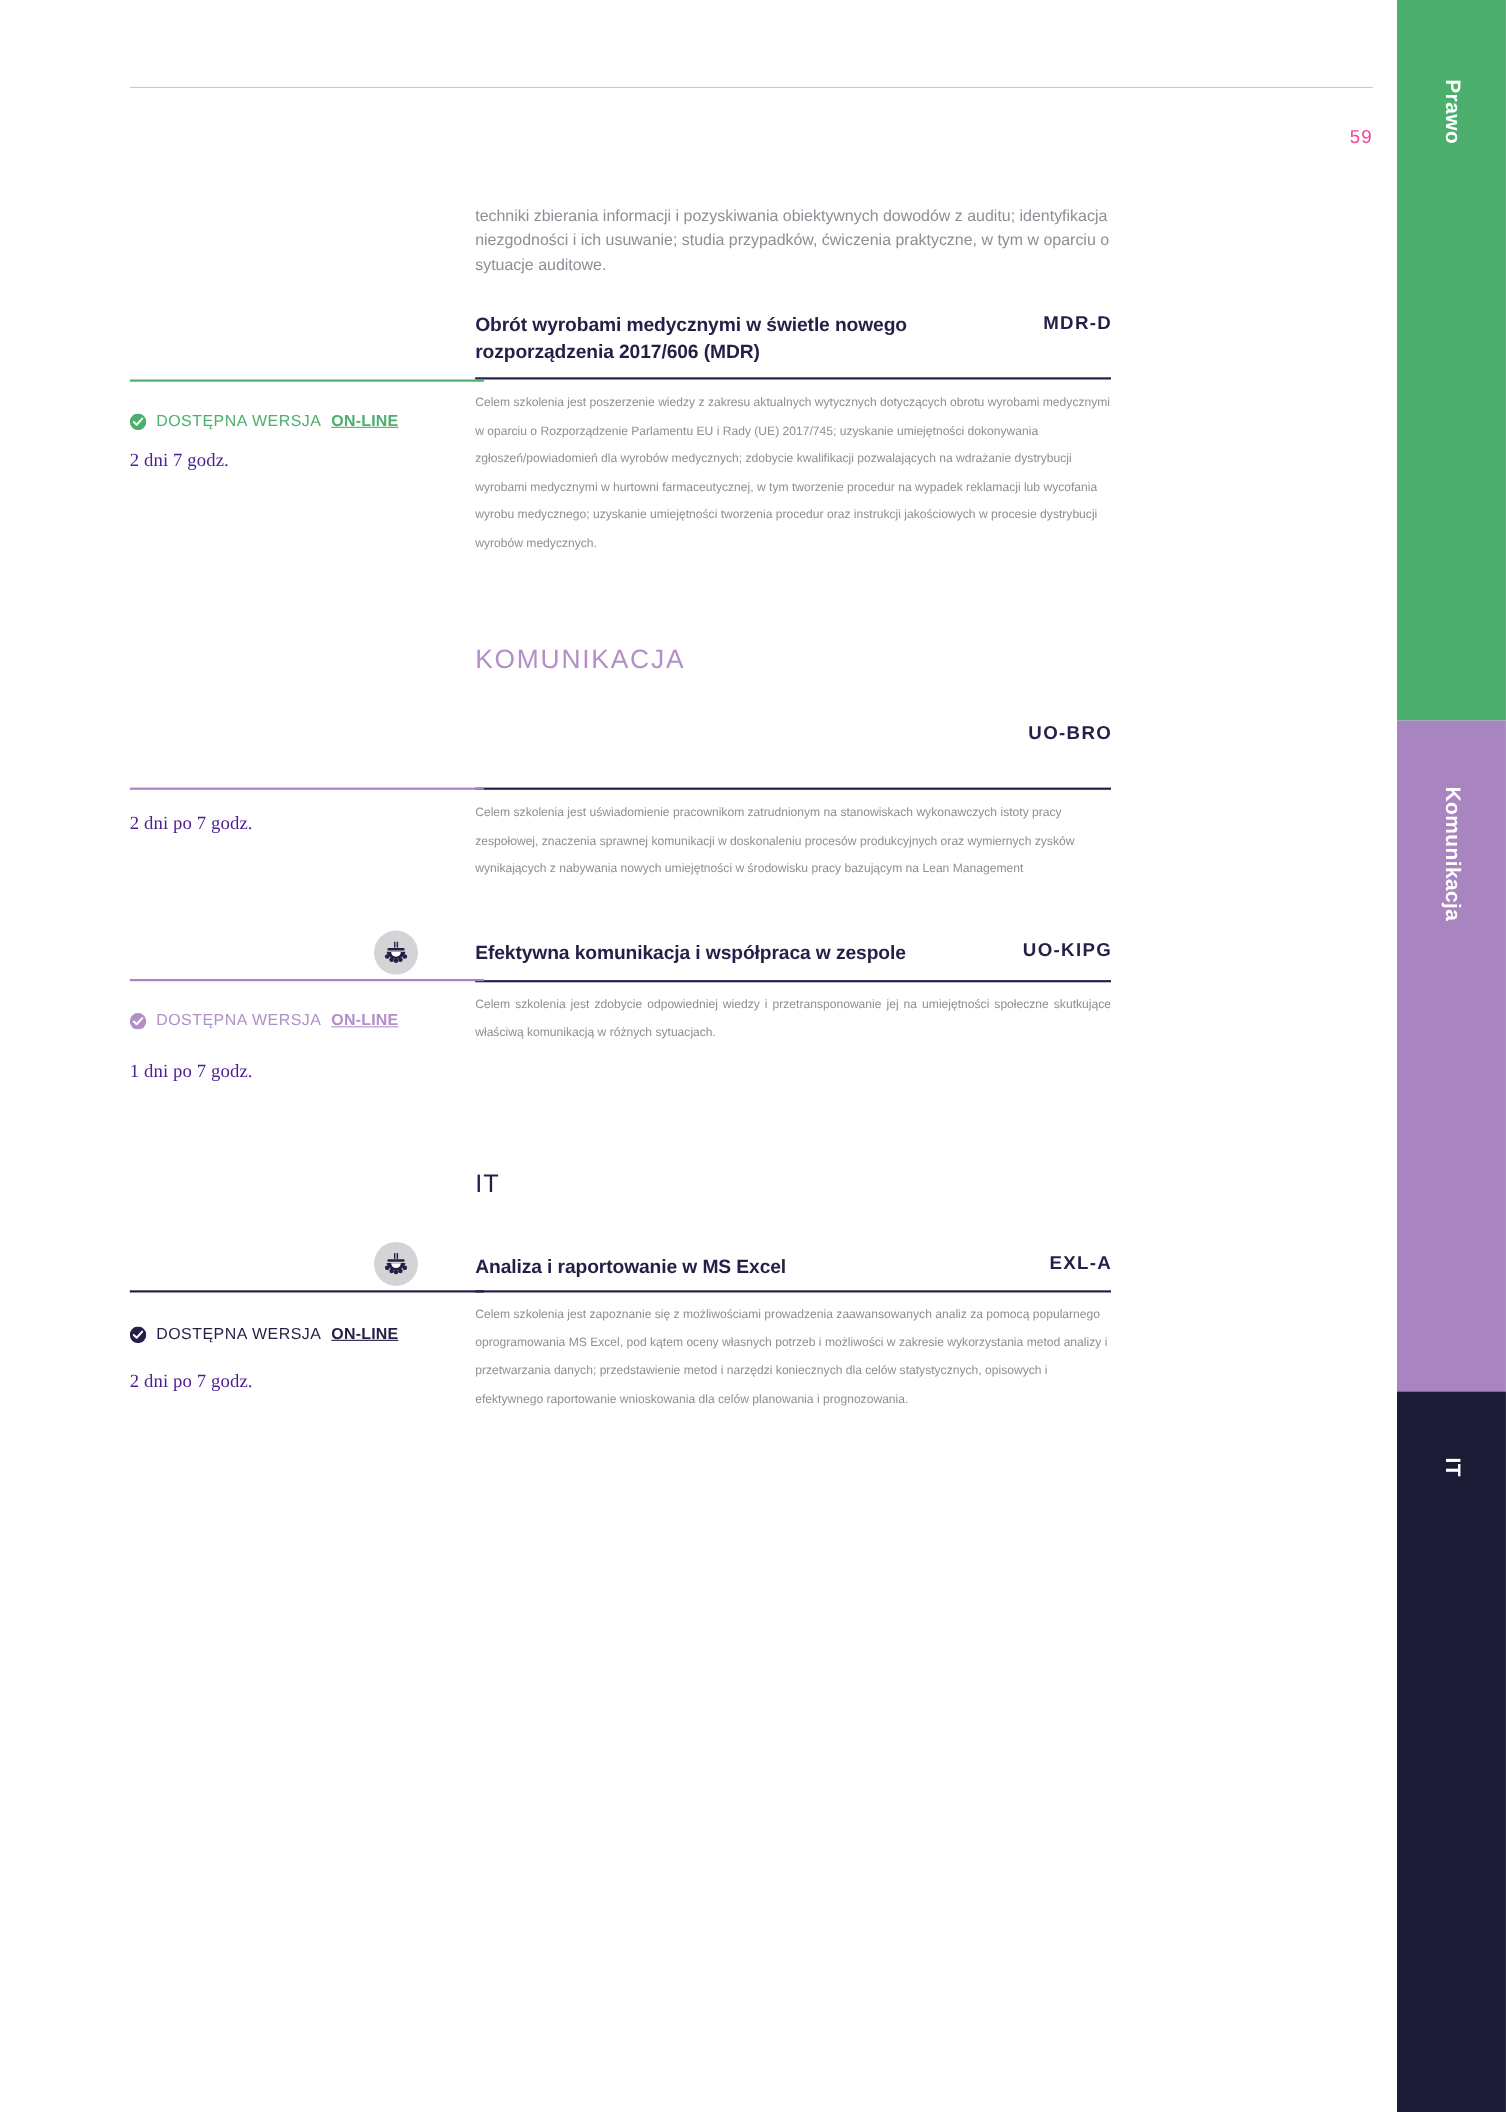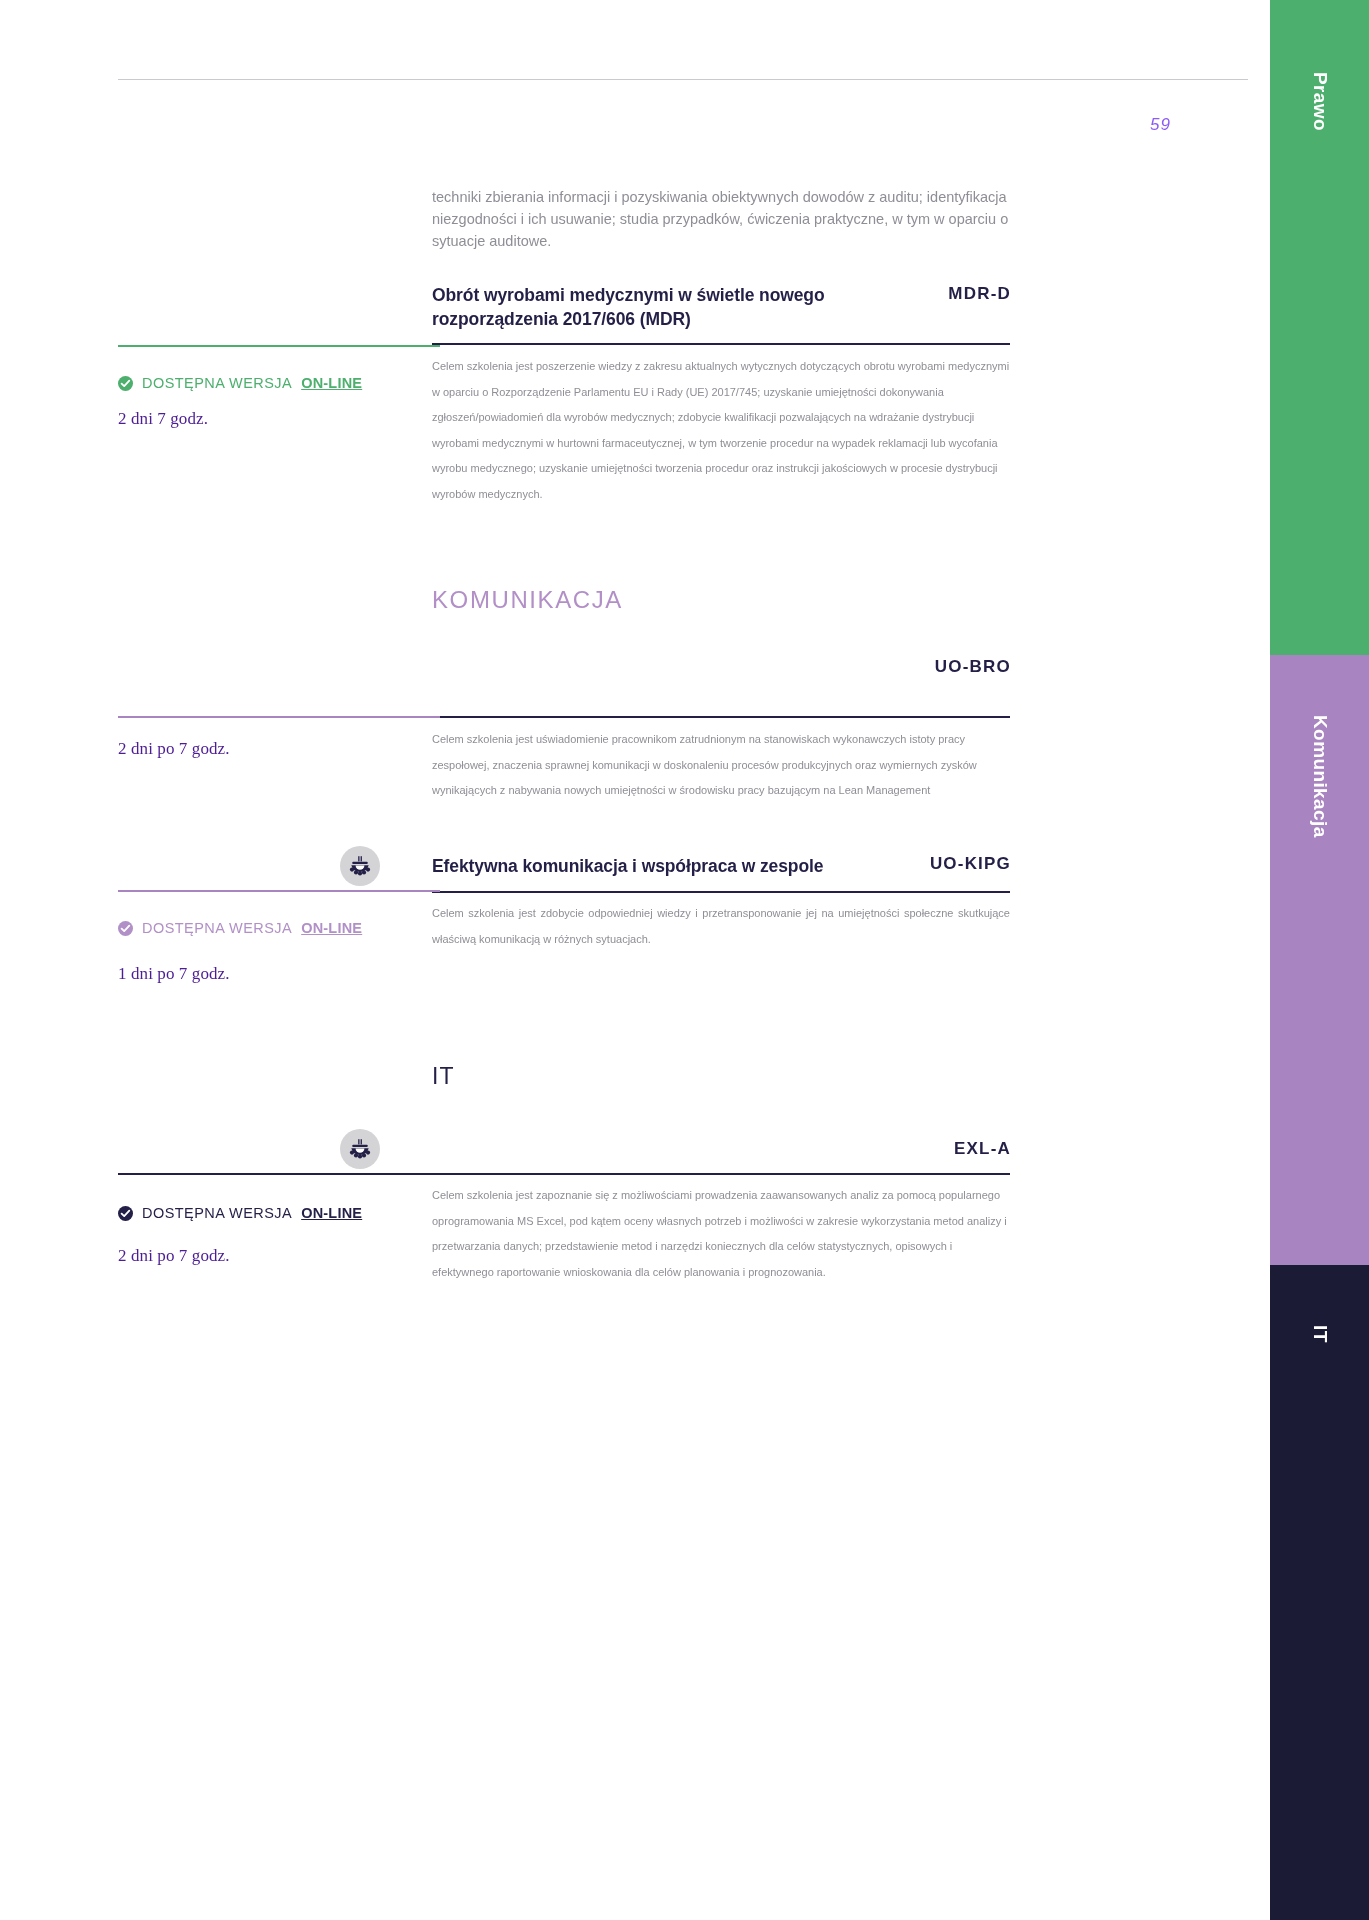--- a/index.html
+++ b/index.html
@@ -23,22 +23,22 @@
   .rail-green{top:0;height:655px;}
   .rail-purple{top:655px;height:610px;}
   .rail-navy{top:1265px;height:655px;}
   .rail-green  .rail-label{top:72px;}
   .rail-purple .rail-label{top:60px;}
   .rail-navy   .rail-label{top:60px;}
 
   
   .page{position:absolute;left:0;top:0;width:1270px;height:1920px;}
   .top-rule{position:absolute;left:118px;top:79px;width:1130px;height:1px;background:#c9c9cf;}
-  .page-num{position:absolute;left:1150px;top:115px;width:98px;
-    font-size:17px;color:#8b5cf6;letter-spacing:1px;font-style:italic;}
+  .page-num{position:absolute;left:1150px;top:115px;width:98px;text-align:right;
+    font-size:17px;color:#ec4899;letter-spacing:1px;}
 
   
   .intro{position:absolute;left:432px;top:186px;width:578px;
     font-size:14.5px;line-height:22px;color:#8e8e96;}
 
   
   .c-title{
     position:absolute;font-weight:bold;color:#231F47;
     font-size:17.5px;line-height:24px;letter-spacing:-.1px;
   }
@@ -168,20 +168,21 @@
         <circle cx="5.0" cy="16.6" r="2.1"></circle>
         <circle cx="9.0" cy="19.4" r="2.1"></circle>
         <circle cx="13.0" cy="20.4" r="2.1"></circle>
         <circle cx="17.0" cy="19.4" r="2.1"></circle>
         <circle cx="21.0" cy="16.6" r="2.1"></circle>
       </g>
       <path d="M8.6 12.4 a4.4 4.4 0 0 0 8.8 0 z" fill="#ffffff"></path>
     </svg>
   </div>
 
+  <div class="c-title" style="left:432px;top:1139px;width:500px;">Analiza i raportowanie w MS Excel</div>
   <div class="c-code" style="right:259px;top:1139px;width:150px;">EXL-A</div>
   <div class="c-rule" style="top:1173px;"></div>
   <div class="c-desc" style="top:1183px;">Celem szkolenia jest zapoznanie się z możliwościami prowadzenia zaawansowanych analiz za pomocą popularnego oprogramowania MS Excel, pod kątem oceny własnych potrzeb i możliwości w zakresie wykorzystania metod analizy i przetwarzania danych; przedstawienie metod i narzędzi koniecznych dla celów statystycznych, opisowych i efektywnego raportowanie wnioskowania dla celów planowania i prognozowania.</div>
 
   <div class="l-rule navy" style="top:1173px;"></div>
 
   <div class="badge navy" style="left:118px;top:1205px;">
     <span class="chk">
       <svg width="15" height="15" viewBox="0 0 15 15">
         <circle cx="7.5" cy="7.5" r="7.5" fill="#231F47"></circle>

